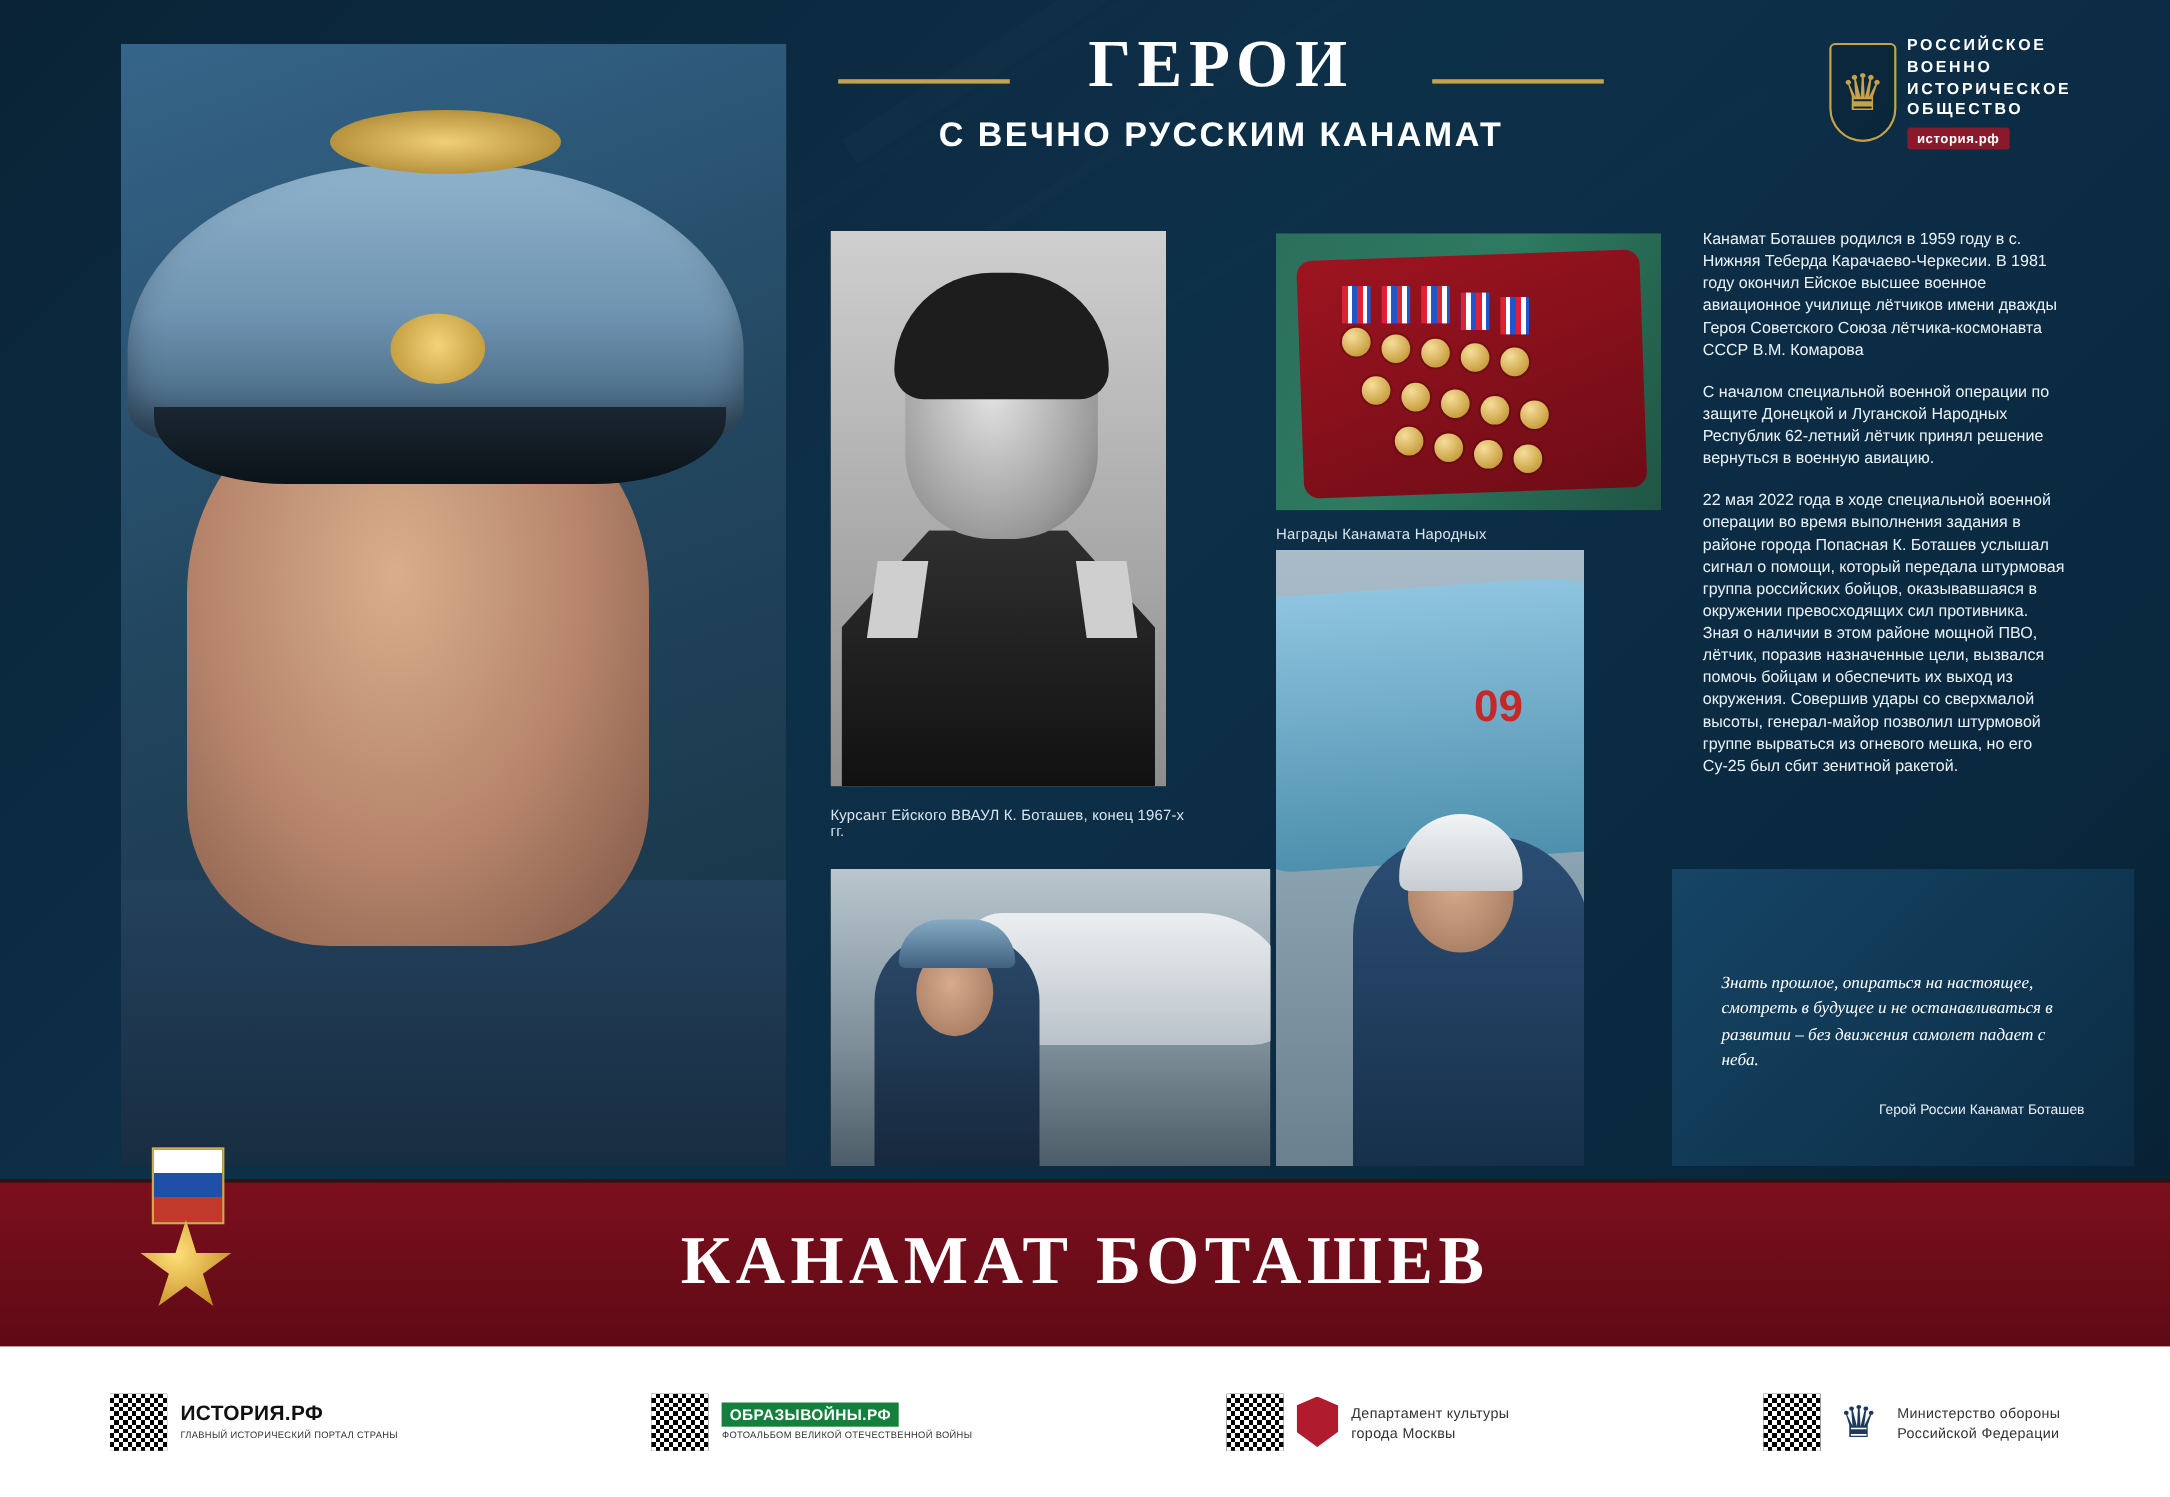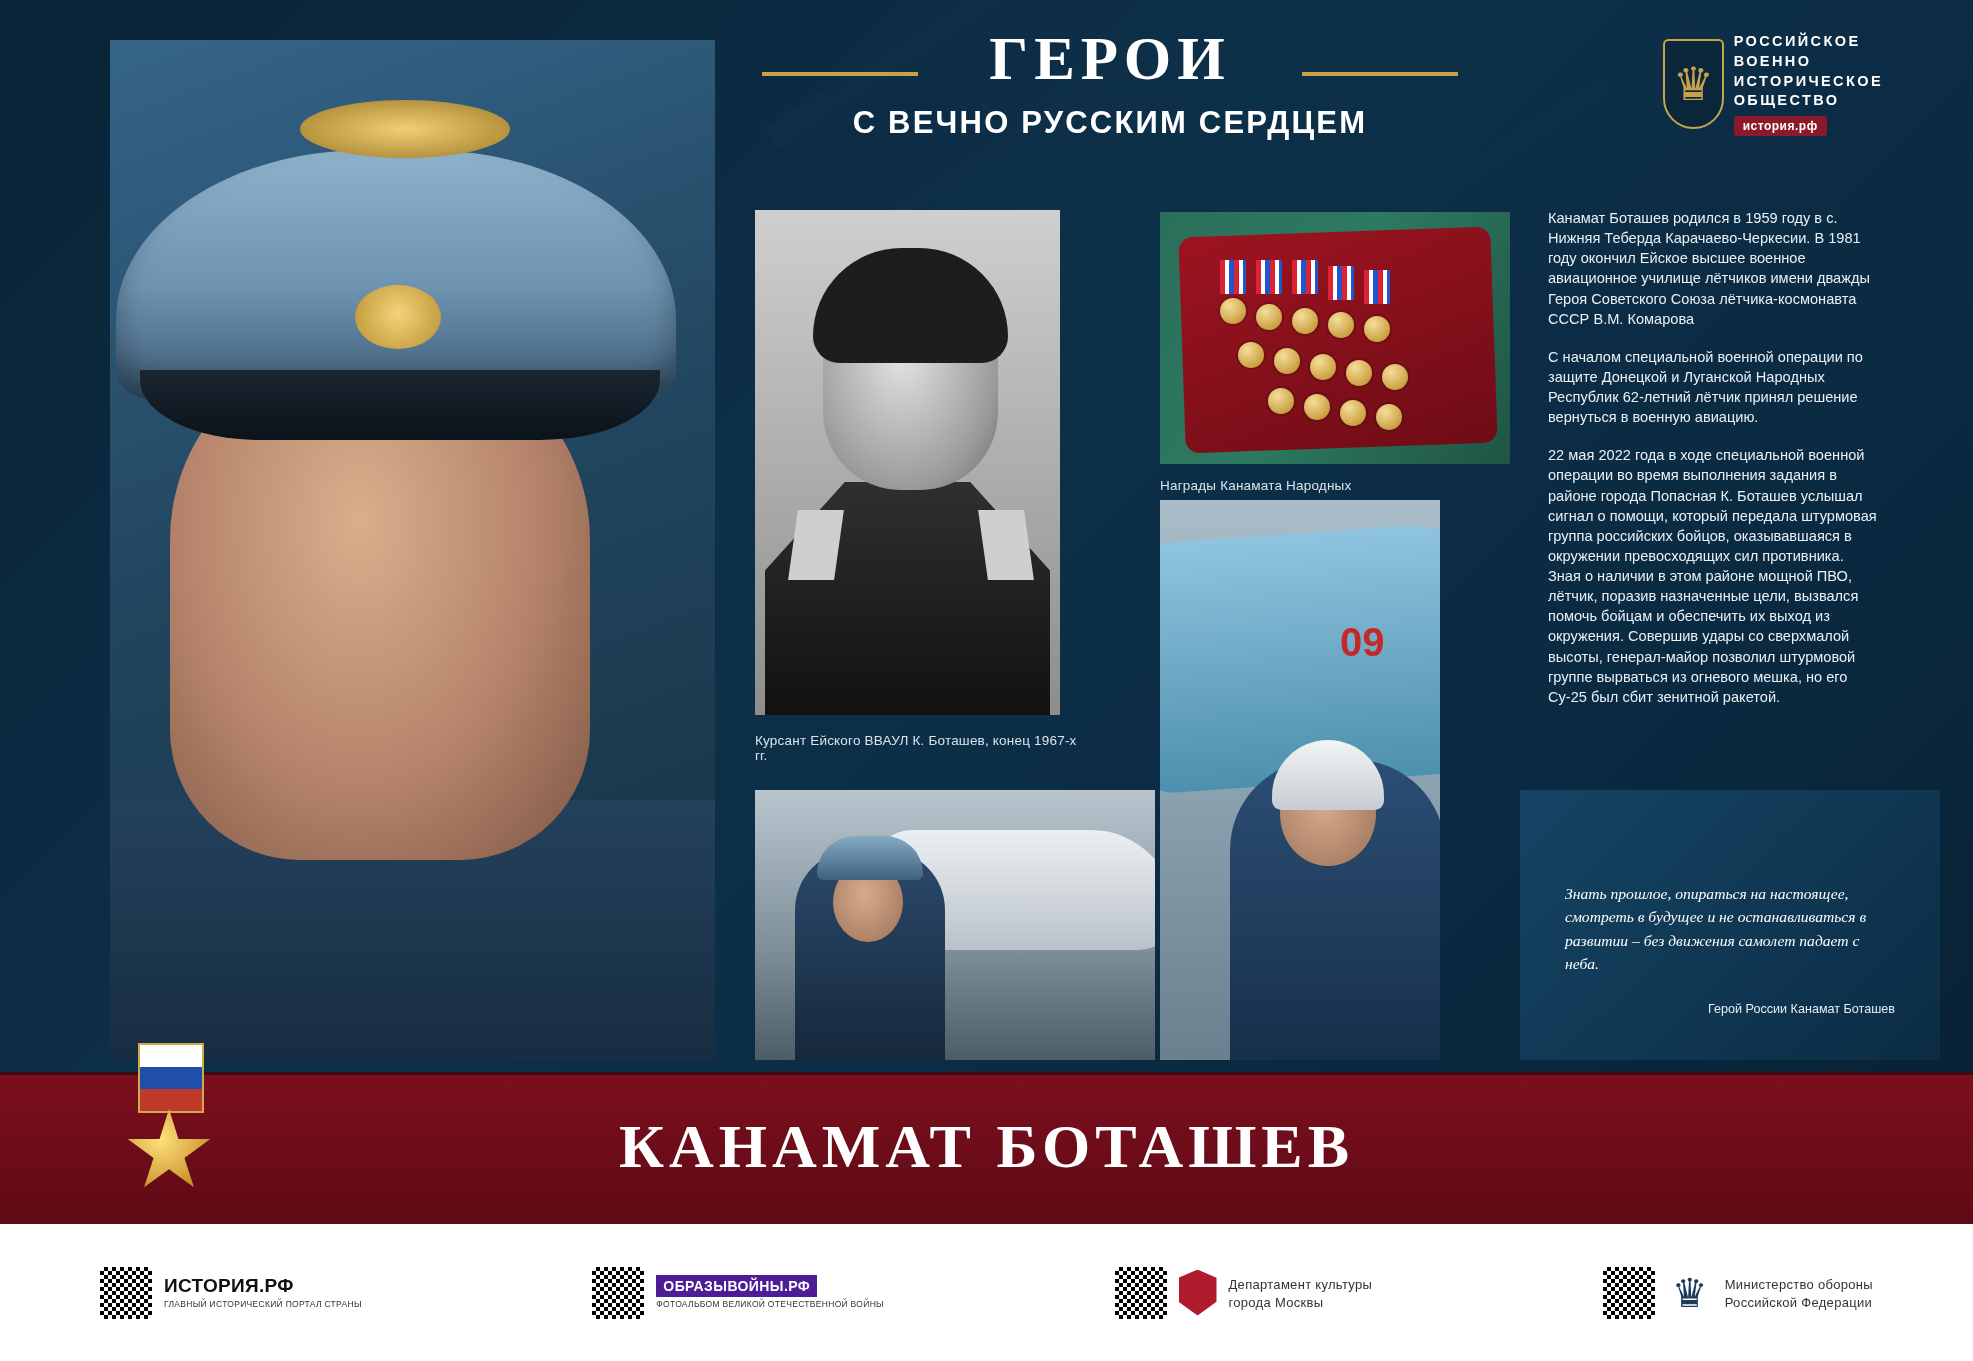--- a/index.html
+++ b/index.html
@@ -365,21 +365,21 @@
       repeating-linear-gradient(0deg,#000 0 4px,#fff 4px 8px);
     background-blend-mode: difference;
     background-color:#fff;
   }
   .f-text { line-height: 1.15; }
   .f-title { font-size: 19px; font-weight: bold; color: #111; letter-spacing: .3px; }
   .f-title.small { font-size: 15px; }
   .f-sub { font-size: 8.5px; color: #333; letter-spacing: .3px; margin-top: 3px; }
   .f-sub.l2 { font-size: 13px; }
   .redbox {
-    display:inline-block; background:#4c1d95; color:#fff;
+    display:inline-block; background:#15803d; color:#fff;
     font-size: 14px; font-weight:bold; padding: 3px 7px; letter-spacing:.4px;
   }
   .mos-emblem {
     width: 38px; height: 46px;
     background: #b01b2e;
     clip-path: polygon(50% 0%, 100% 18%, 100% 70%, 50% 100%, 0% 70%, 0% 18%);
   }
   .mod-emblem {
     width: 46px; height: 48px;
     color: #1b3a5c; font-size: 40px; line-height: 1;
@@ -406,21 +406,21 @@
   <div class="streak s3"></div>
   <div class="streak s4"></div>
   <div class="streak s5"></div>
 
   <div class="header">
     <div class="rule left"></div>
     <div class="rule right"></div>
 
     <div class="title-block">
       <div class="main-title">ГЕРОИ</div>
-      <div class="subtitle">С ВЕЧНО РУССКИМ СЕРДЦЕМ</div>
+      <div class="subtitle">С ВЕЧНО РУССКИМ КАНАМАТ</div>
     </div>
 
     <div class="rvio">
       <div class="rvio-emblem">♛</div>
       <div class="rvio-text">
         <div class="l1">РОССИЙСКОЕ</div>
         <div class="l2">ВОЕННО</div>
         <div class="l2">ИСТОРИЧЕСКОЕ</div>
         <div class="l3">ОБЩЕСТВО</div>
         <span class="rvio-badge">история.рф</span>

